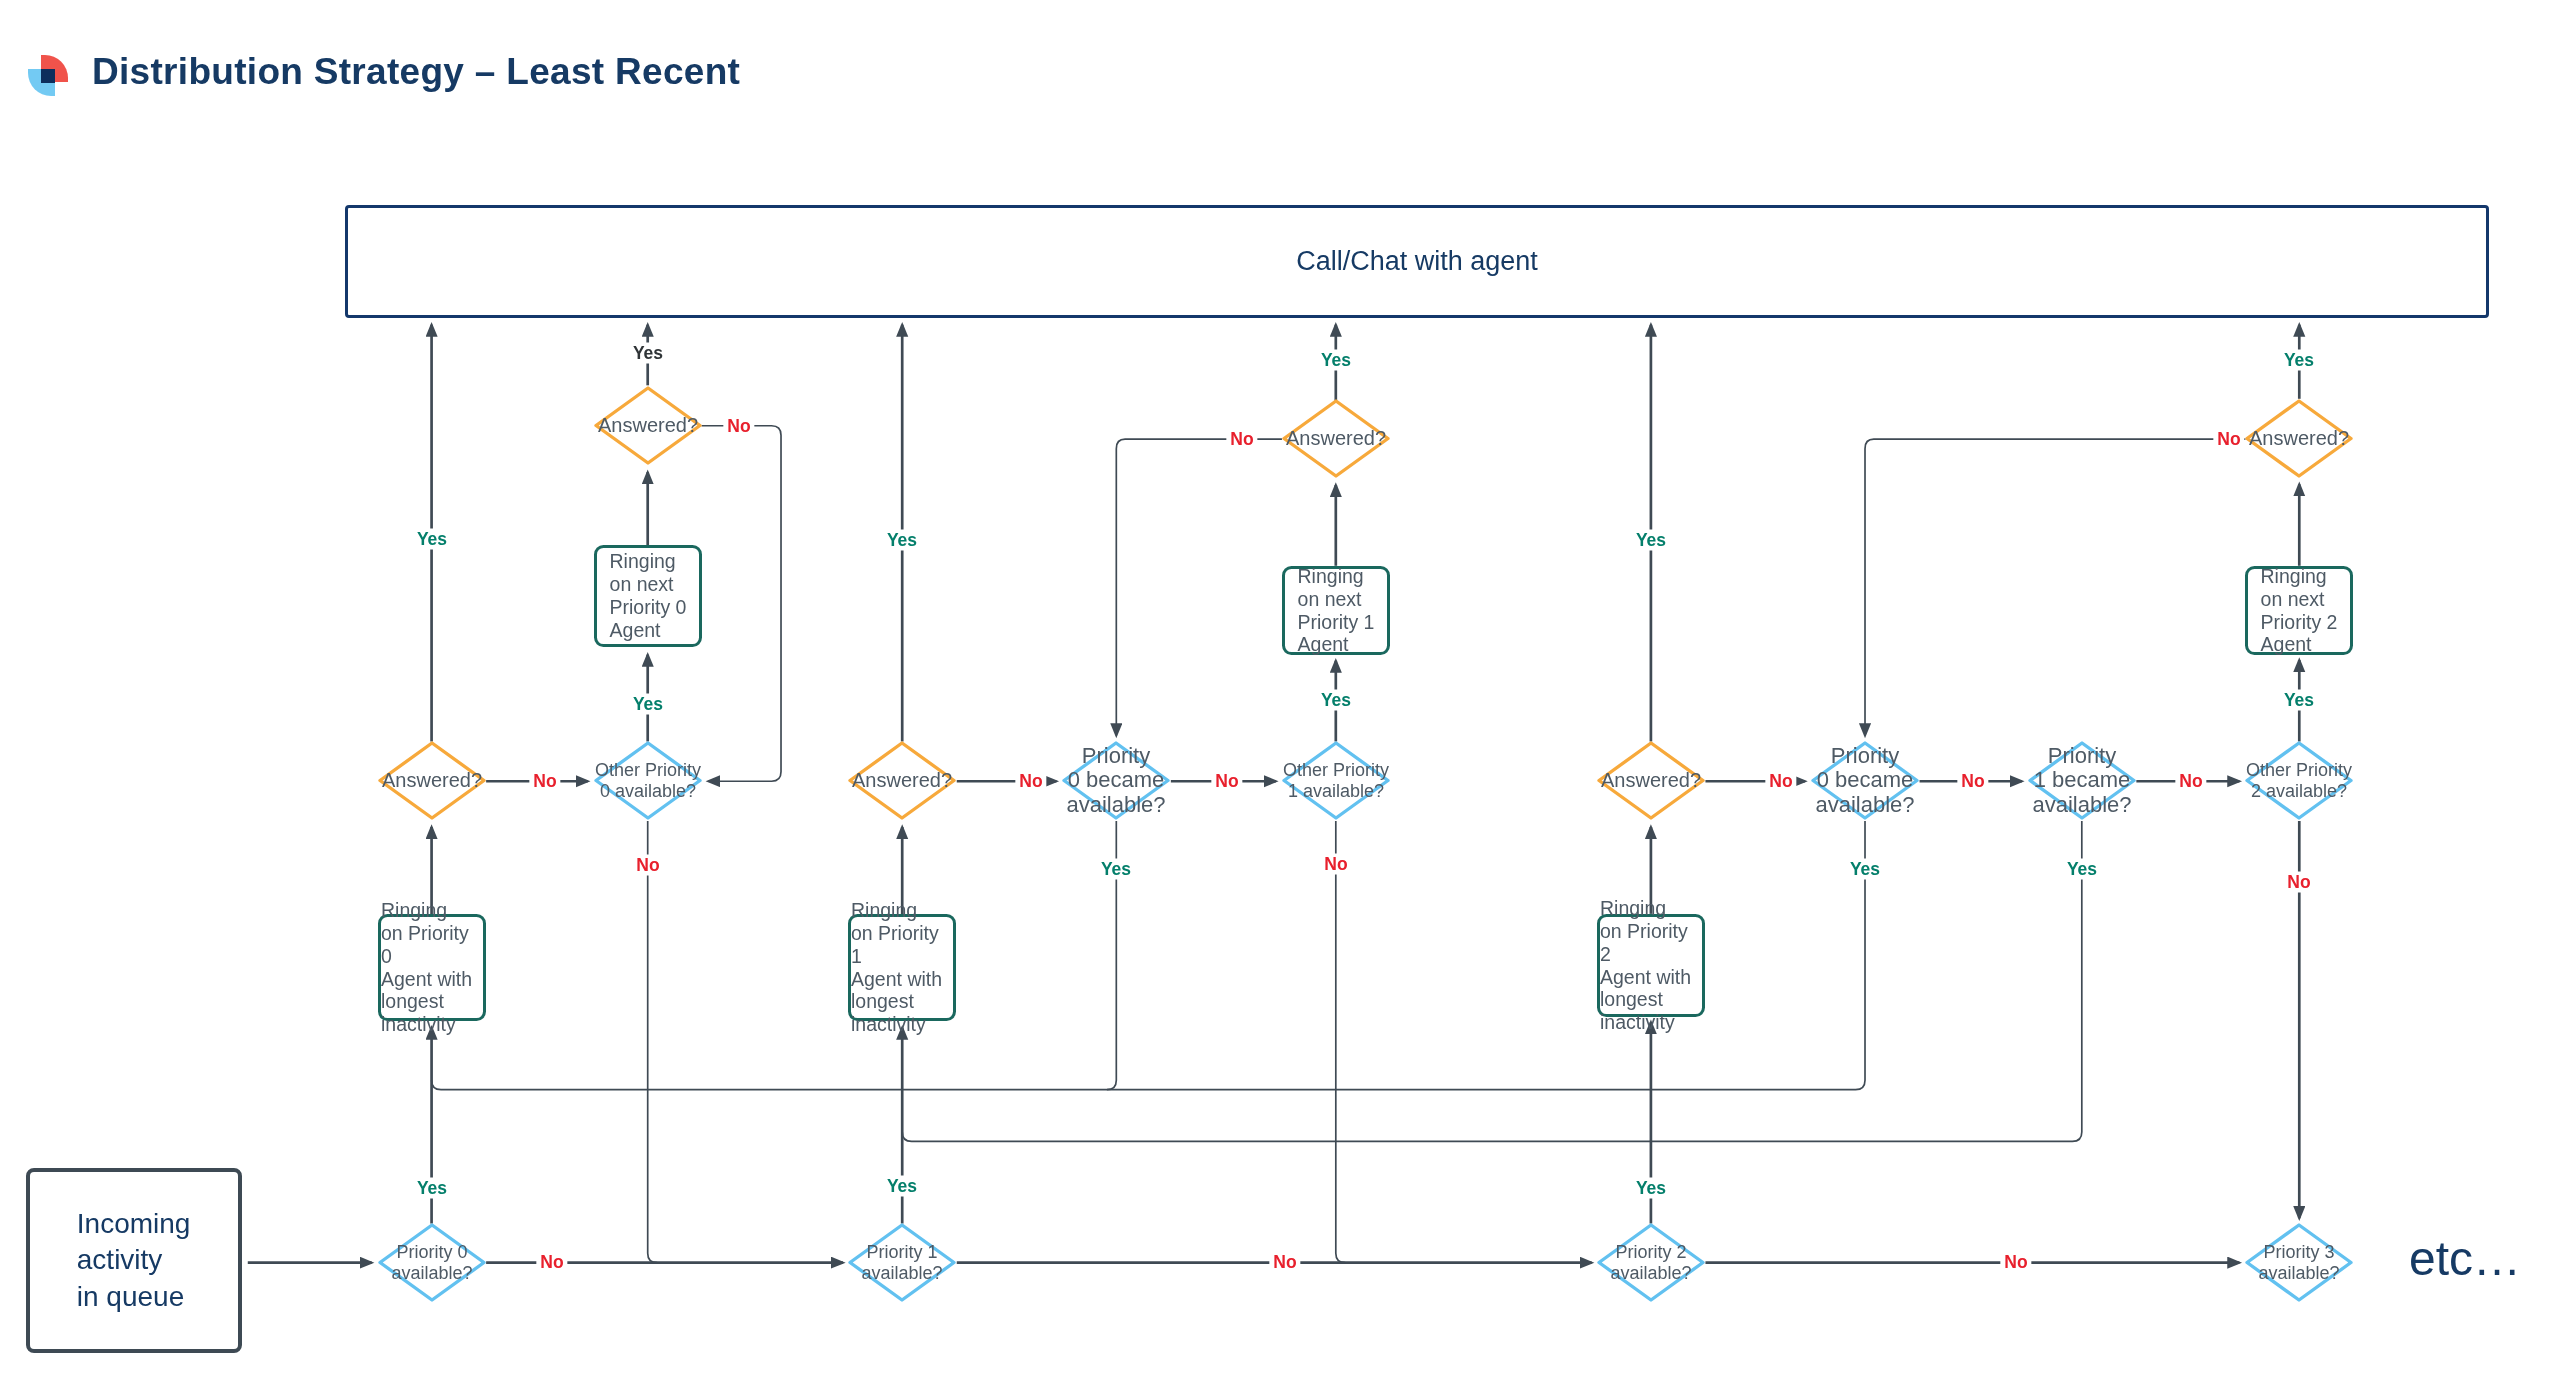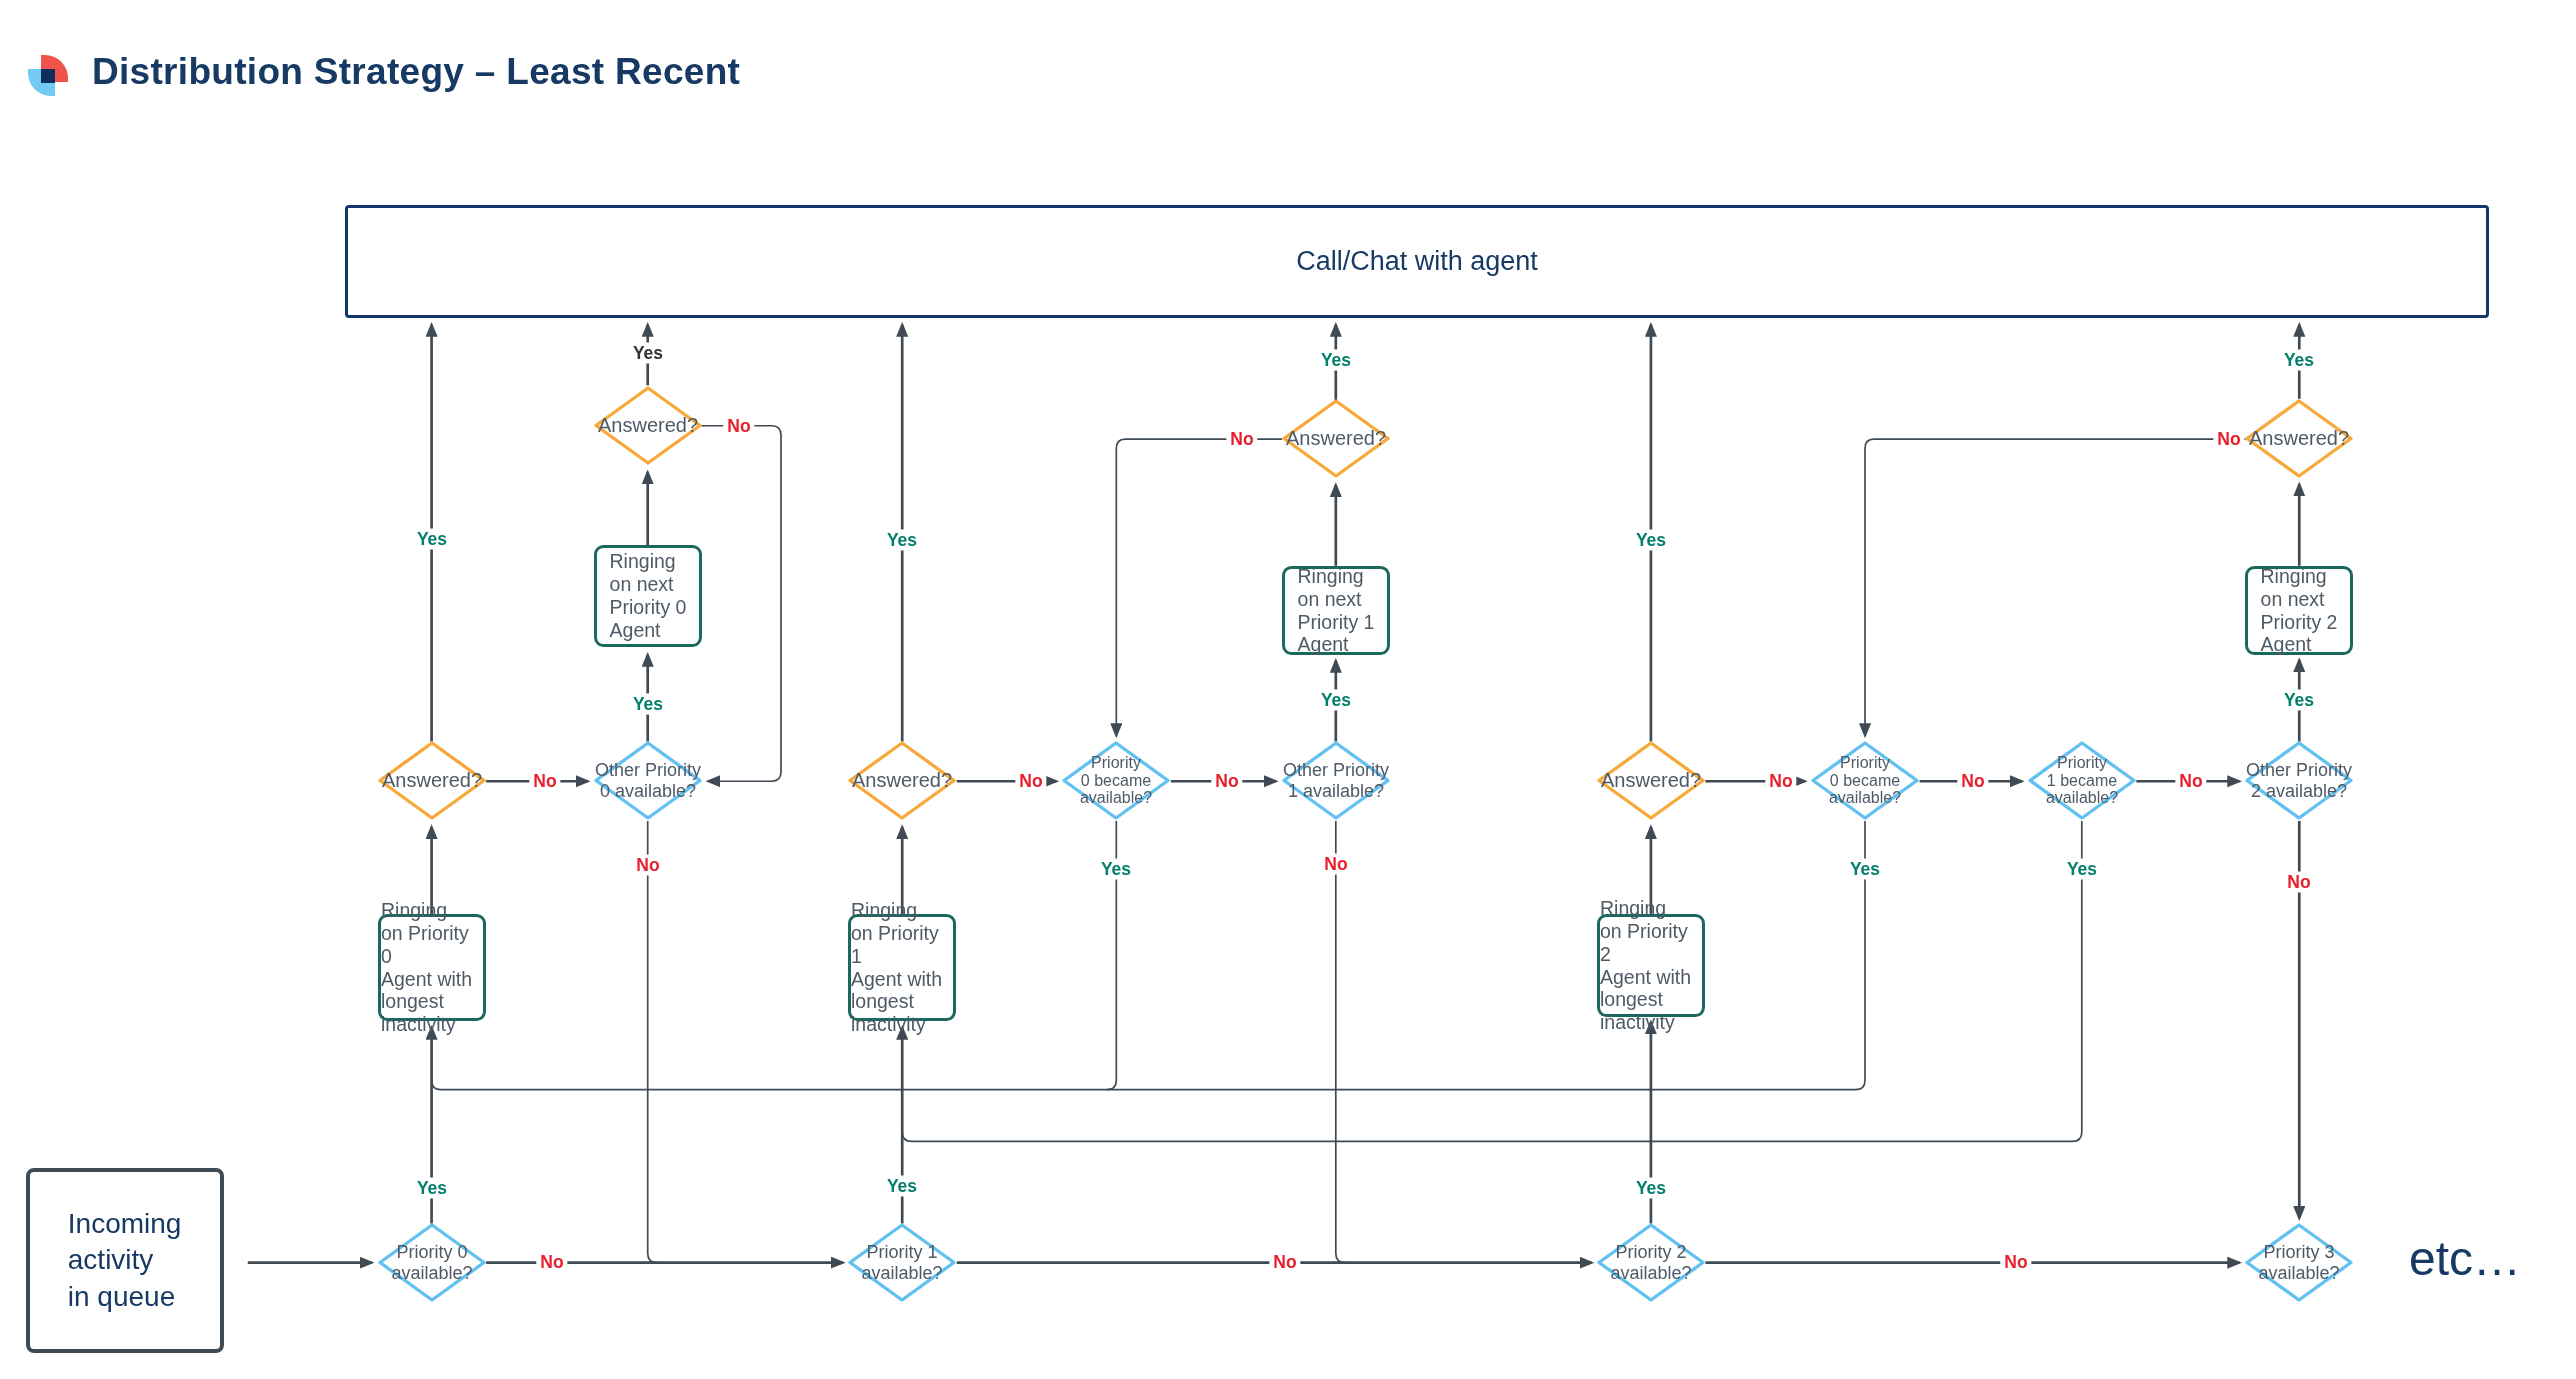--- a/index.html
+++ b/index.html
@@ -36,21 +36,21 @@
   .callchat .txt{font-size:27px;color:#163A64;}
   .incoming .txt{font-size:28px;line-height:1.3;color:#163A64;}
 
   .diamond{position:absolute;width:108px;height:79px;display:flex;align-items:center;
            justify-content:center;text-align:center;}
   .diamond svg{position:absolute;inset:0;width:100%;height:100%;}
   .diamond .shape{fill:#ffffff;stroke-width:5px;stroke-linejoin:round;}
   .diamond.blue .shape{stroke:#62C1F0;}
   .diamond.orange .shape{stroke:#F7A93B;}
   .diamond .txt{position:relative;font-size:18px;line-height:1.15;}
-  .diamond.small .txt{font-size:16px;line-height:1.12;}
+  .diamond.small .txt{font-size:22px;line-height:1.12;}
   .diamond.qa .txt{font-size:20px;}
 
   
   .lbl{position:absolute;transform:translate(-50%,-50%);font-size:17.5px;font-weight:bold;
        background:#ffffff;padding:0 4px;white-space:nowrap;}
   .lbl.yes{color:#047F6B;}
   .lbl.no{color:#E8202D;}
   .lbl.dark{color:#2F3437;}
 
   .etc{position:absolute;left:2409px;top:1231px;font-size:48px;color:#163A64;}
@@ -115,21 +115,21 @@
     <path class="wire main" marker-end="url(#arr)" d="M3415 1219 V1809"></path>
     <path class="wire main" marker-end="url(#arr)" d="M3415 1101 V980"></path>
     <path class="wire main" marker-end="url(#arr)" d="M3415 840 V719"></path>
     <path class="wire main" marker-end="url(#arr)" d="M3415 592 V482"></path>
     <path class="wire thin" marker-end="url(#arr)" d="M3335 652 H2783 Q2770 652 2770 666 V1092"></path>
   </svg>
 
   <div class="node callchat">
     <span class="txt">Call/Chat with agent</span>
   </div>
-  <div class="node box slate incoming" style="left:25.6px;top:1168px;width:198px;height:185px;">
+  <div class="node box slate incoming" style="left:25.6px;top:1168px;width:216px;height:185px;">
     <span class="txt">Incoming
 activity
 in queue</span>
   </div>
 
   <div class="node box teal" style="left:378px;top:914px;width:108px;height:107px;">
     <span class="txt">Ringing
 on Priority 0
 Agent with
 longest

